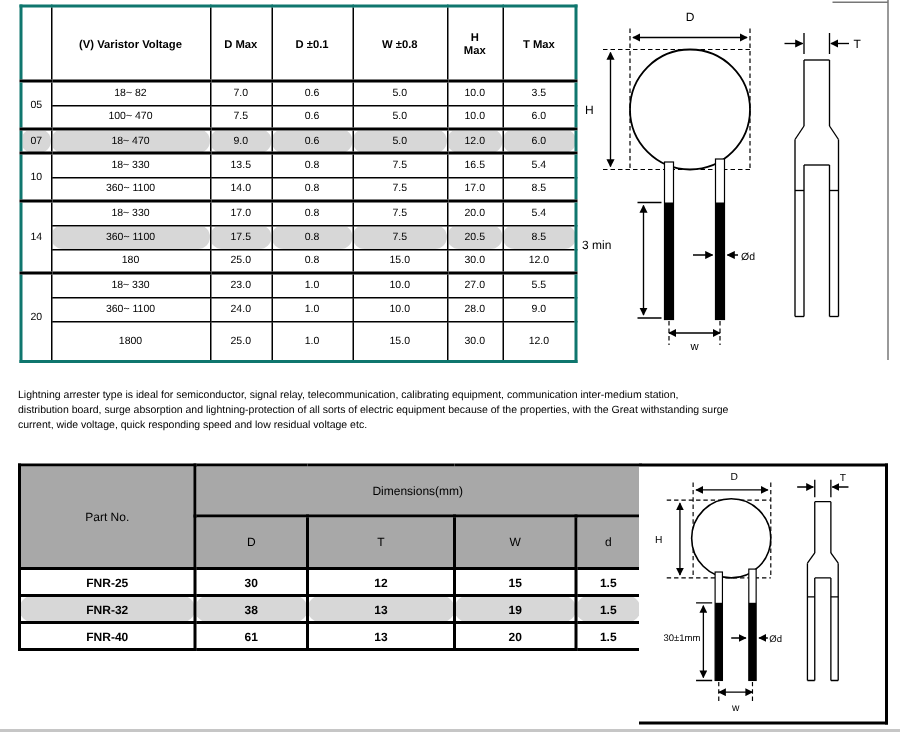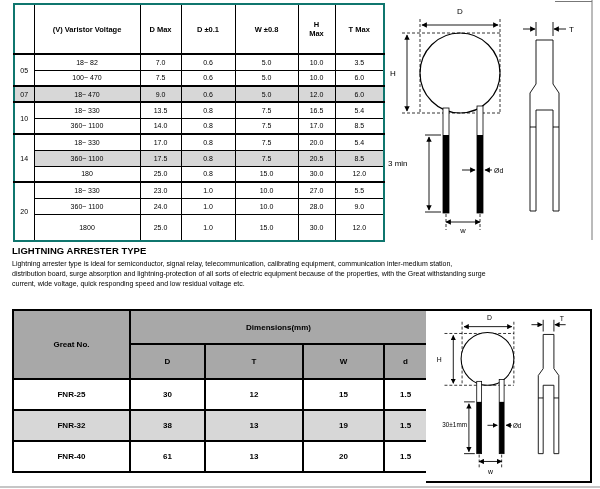--- a/index.html
+++ b/index.html
@@ -11,36 +11,36 @@
 
   
   #tableA { left:13px; top:3px; width:370px; border:2px solid #0f766e; }
   #tableA th, #tableA td { border:1px solid #000; text-align:center; vertical-align:middle;
                            font-size:7px; padding:0; overflow:hidden; }
   #tableA thead tr { height:50px; }
   #tableA thead th { border-bottom:2px solid #000; font-weight:bold; white-space:pre-line; font-size:7.5px; }
   #tableA tbody tr { height:16px; }
   #tableA tbody tr.tall { height:27px; }
   #tableA tr.group-start td { border-top:2px solid #000; }
-  .shade { background:var(--row-shade,#d7d7d7); }
+  .shade { background:var(--row-shade,#d7d7d7);border-radius:13px; }
 
   
   .section-title { position:absolute; left:12px; top:245px; font-size:9.5px; font-weight:bold; }
   .section-body  { position:absolute; left:12px; top:259px; width:586px; font-size:7px;
                    line-height:10px; white-space:pre-line; }
 
   
   .bottom-box { position:absolute; left:12px; top:309px; width:580px; height:174px; }
   #tableB { left:0; top:0; width:414px; }
   #tableB th, #tableB td { border:2px solid #000; text-align:center; vertical-align:middle;
                            font-size:8px; padding:0; overflow:hidden;font-weight:bold; }
-  #tableB th { background:var(--header-gray,#a8a8a8); font-weight:bold; }
+  #tableB th { background:var(--header-gray,#a8a8a8); font-weight:normal; }
   #tableB thead tr.h1 { height:34px; }
   #tableB thead tr.h2 { height:35px; }
-  #tableB tbody tr { height:31px; }
+  #tableB tbody tr { height:18px; }
   #tableB td.part { font-weight:bold; }
 
   .diagram-b-panel { position:absolute; left:414px; top:0; width:166px; height:174px;
                      border:2px solid #000; border-left:none; background:#fff; }
 
   .diagram-a { position:absolute; left:385px; top:0; width:215px; height:240px; }
 
   .page-edge-bottom { position:absolute; left:0; top:486px; width:600px; height:2px; background:#c6c6c6; }
 
   svg text { fill:#000; font-family:"Liberation Sans", sans-serif; }
@@ -231,37 +231,36 @@
       <line class="ln" x1="168" y1="127" x2="174" y2="127"></line>
     </g>
 
     <line class="ln" x1="151" y1="22" x2="151" y2="36"></line>
     <line class="ln" x1="168" y1="22" x2="168" y2="36"></line>
     <line class="ln" x1="138" y1="29" x2="150" y2="29" marker-end="url(#arrA)"></line>
     <line class="ln" x1="181" y1="29" x2="169" y2="29" marker-end="url(#arrA)"></line>
     <text x="184" y="32" font-size="8">T</text>
   </svg>
 
-  <div class="section-title">LIGHTNING ARRESTER TYPE</div>
   <div class="section-body">Lightning arrester type is ideal for semiconductor, signal relay, telecommunication, calibrating equipment, communication inter-medium station,
 distribution board, surge absorption and lightning-protection of all sorts of electric equipment because of the properties, with the Great withstanding surge
 current, wide voltage, quick responding speed and low residual voltage etc.</div>
 
   <div class="bottom-box">
     <table id="tableB">
       <colgroup>
         <col style="width:117px">
           <col style="width:75px">
           <col style="width:98px">
         <col style="width:81px">
           <col style="width:43px">
       </colgroup>
       <thead>
         <tr class="h1">
-          <th rowspan="2">Great No.</th>
+          <th rowspan="2">Part No.</th>
           <th colspan="4">Dimensions(mm)</th>
         </tr>
         <tr class="h2">
           <th>D</th>
           <th>T</th>
           <th>W</th>
           <th>d</th>
         </tr>
       </thead>
       <tbody>

